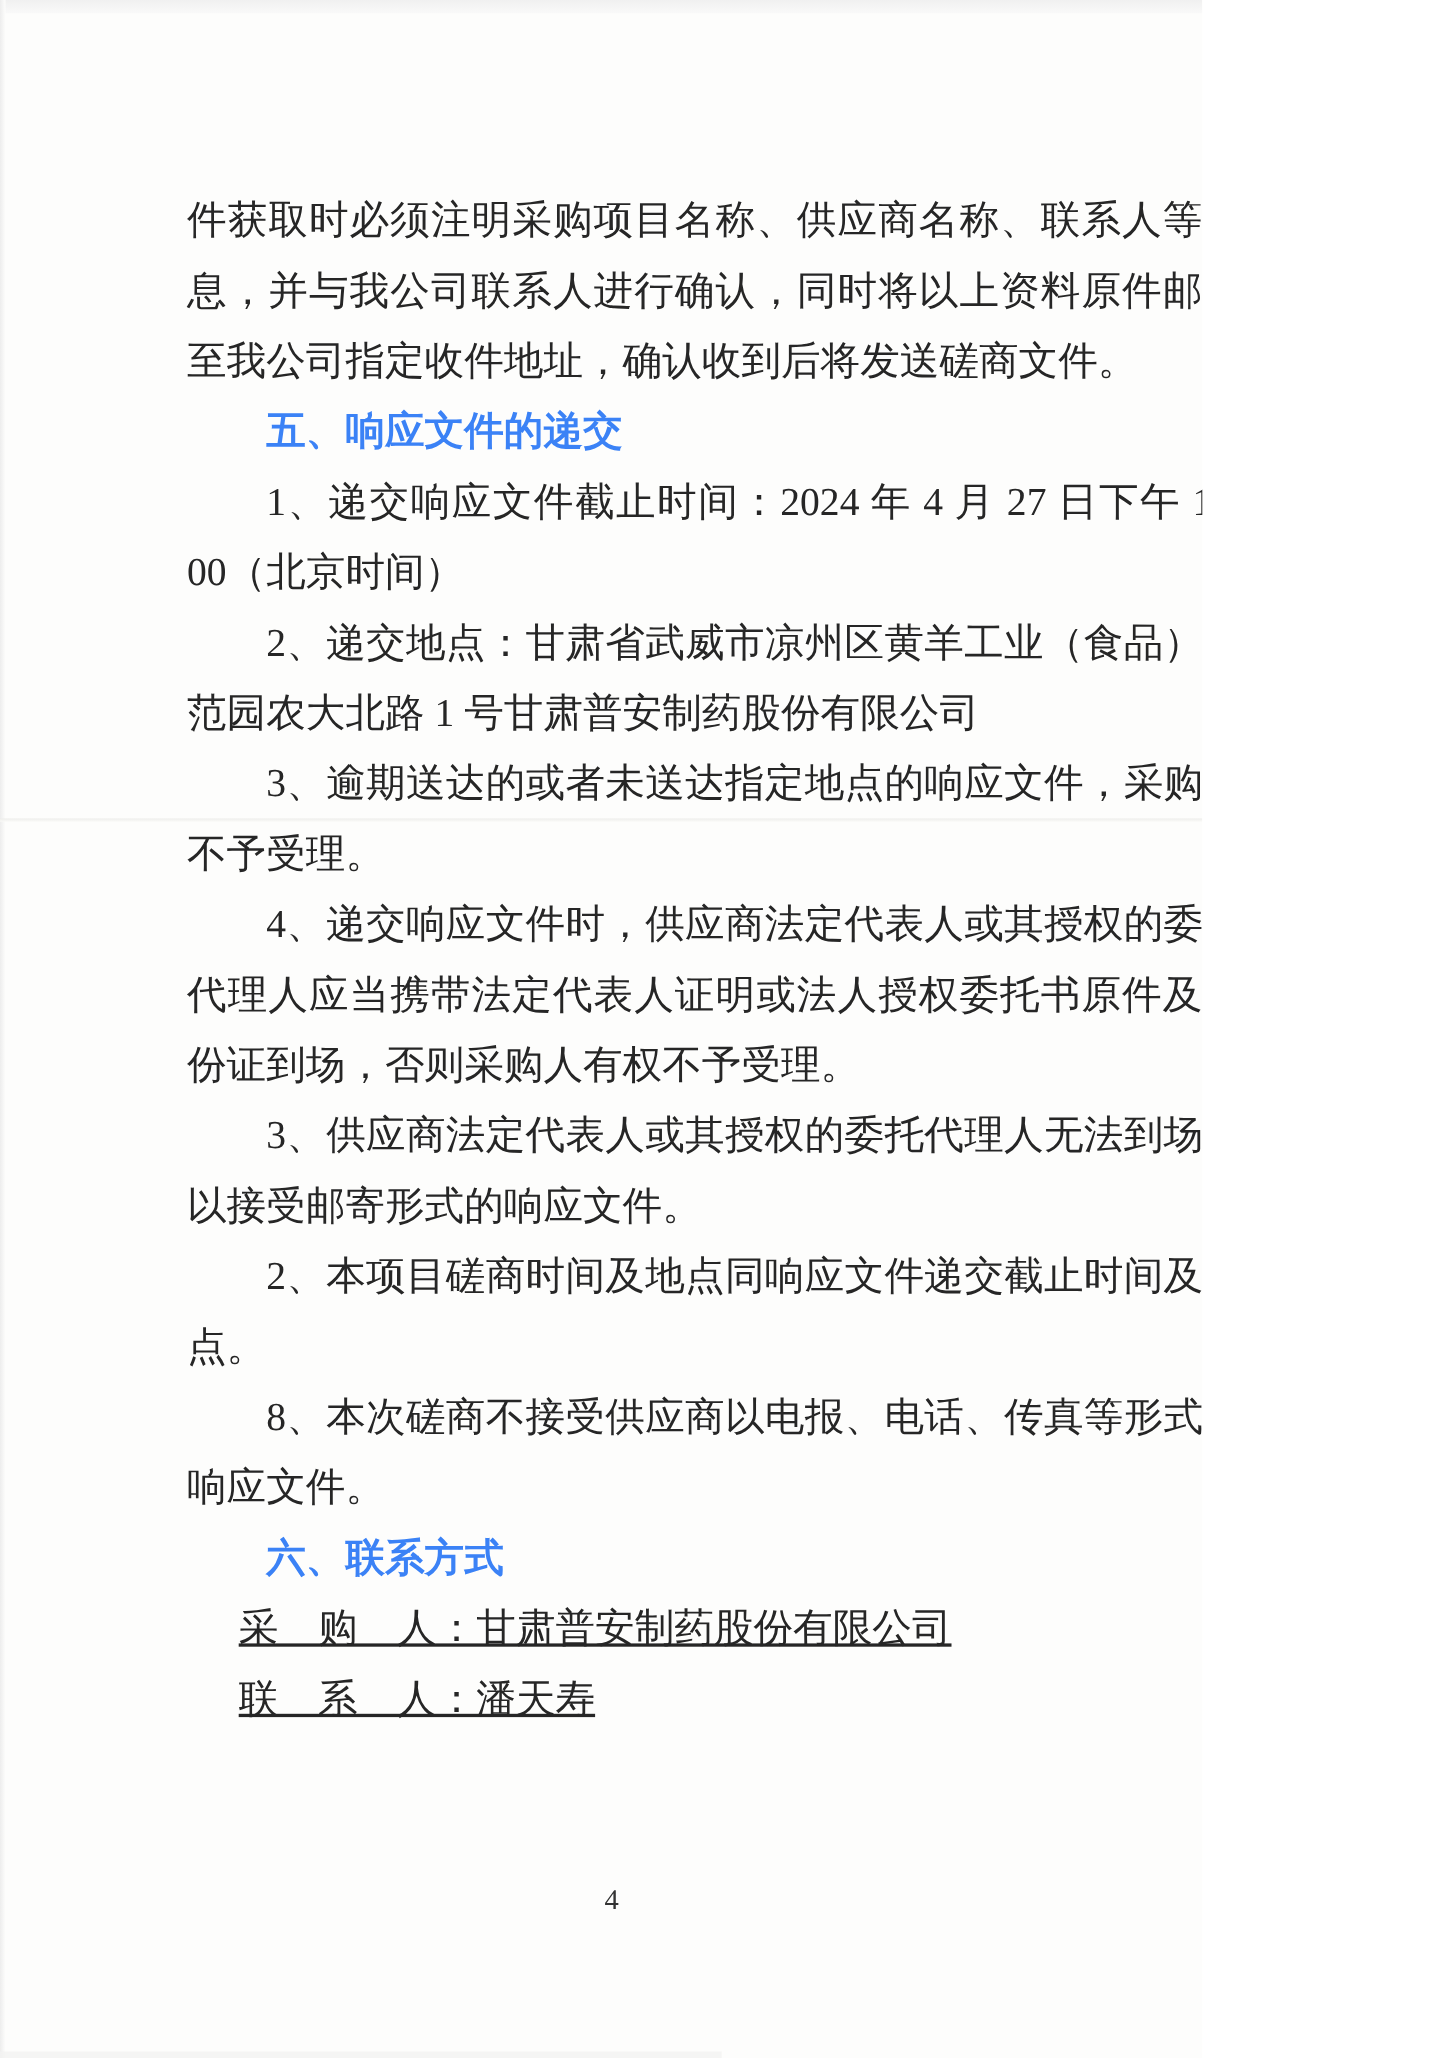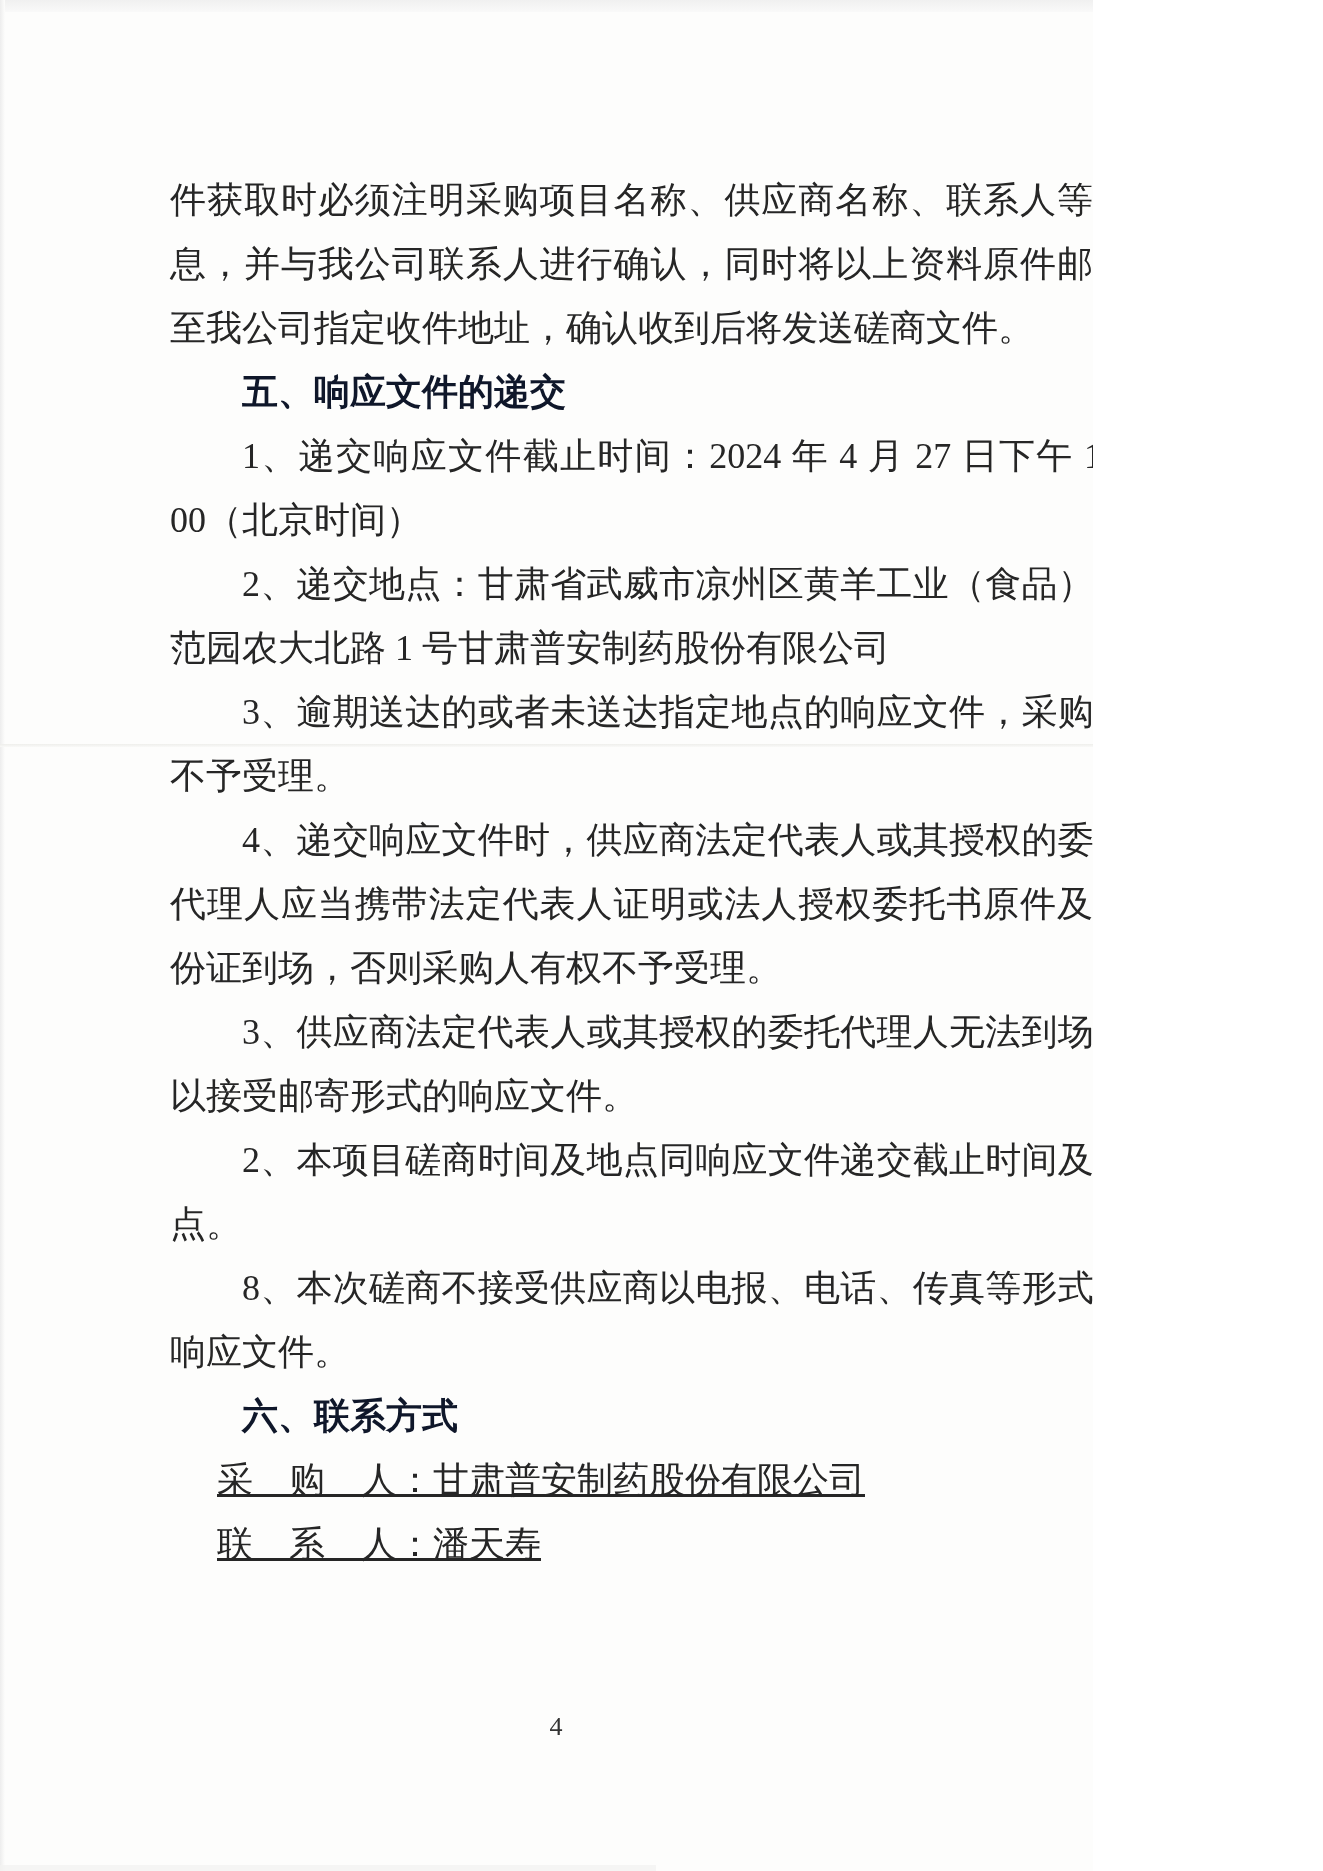--- a/index.html
+++ b/index.html
@@ -45,21 +45,21 @@
     text-align: justify;
     text-justify: inter-ideograph;
   }
   .text-block p, .text-block h2 { margin: 0; padding: 0; }
   p.body { text-indent: 72px; }
   p.body.noindent { text-indent: 0; }
   p.contact { text-indent: 47px; text-decoration: underline; }
   h2.heading {
     font-family: "Liberation Sans", "DejaVu Sans", sans-serif;
     font-weight: 700; font-size: 36px; line-height: 64px;
-    text-indent: 72px; color: #0f172a;
+    text-indent: 72px; color: #3b82f6;
   }
   .page-number {
     position: absolute; left: 536px; top: 1712px; width: 40px;
     text-align: center; font-size: 26px; color: #333;
   }
   
   .red-pen-stroke {
     position: absolute; left: 1290px; top: 753px; width: 40px; height: 13px;
     background: #dc3b2b; border-radius: 7px 2px 2px 7px;
     transform: rotate(-5deg);

